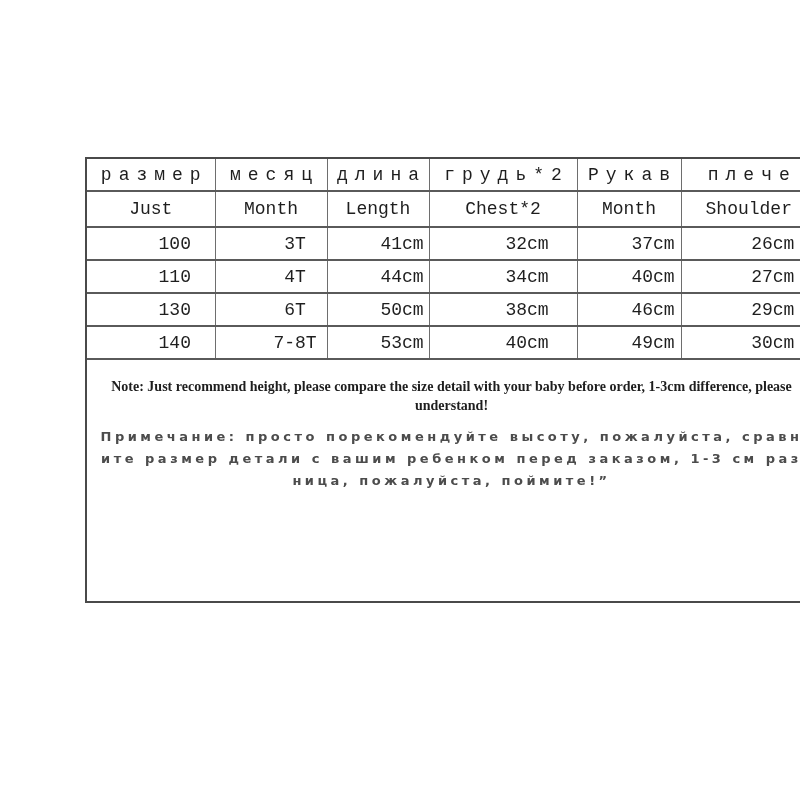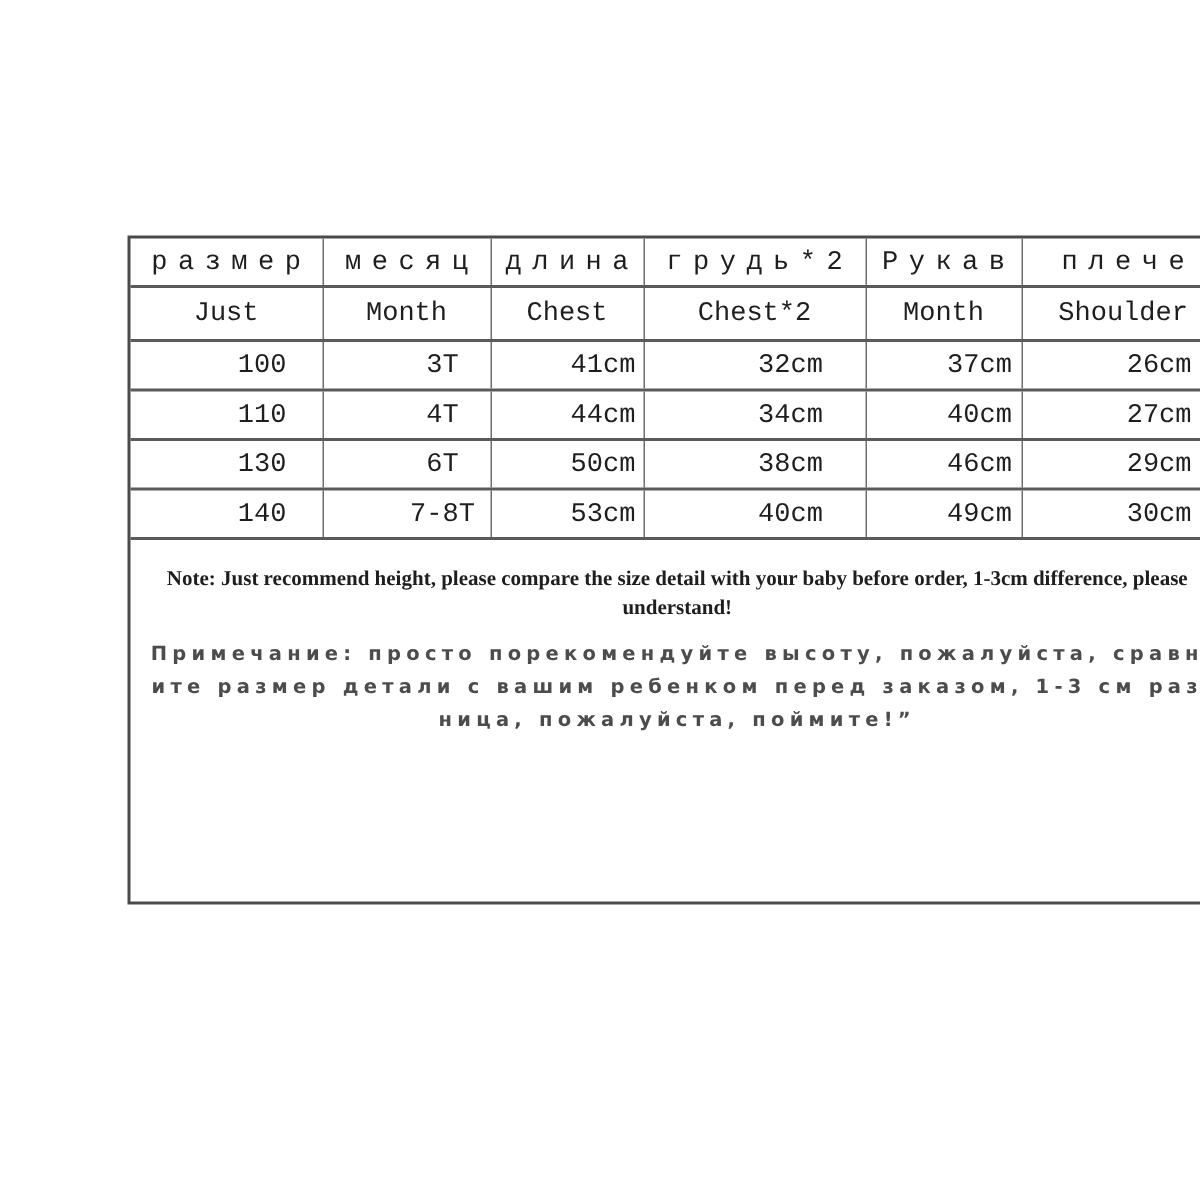--- a/index.html
+++ b/index.html
@@ -92,21 +92,21 @@
           <td>размер</td>
           <td>месяц</td>
           <td>длина</td>
           <td>грудь*2</td>
           <td>Рукав</td>
           <td>плече</td>
         </tr>
         <tr class="en-header">
           <td>Just</td>
           <td>Month</td>
-          <td>Chest</td>
+          <td>Length</td>
           <td>Chest*2</td>
           <td>Month</td>
           <td>Shoulder</td>
         </tr>
         <tr class="data-row">
           <td>100</td>
           <td>3T</td>
           <td>41cm</td>
           <td>32cm</td>
           <td>37cm</td>

